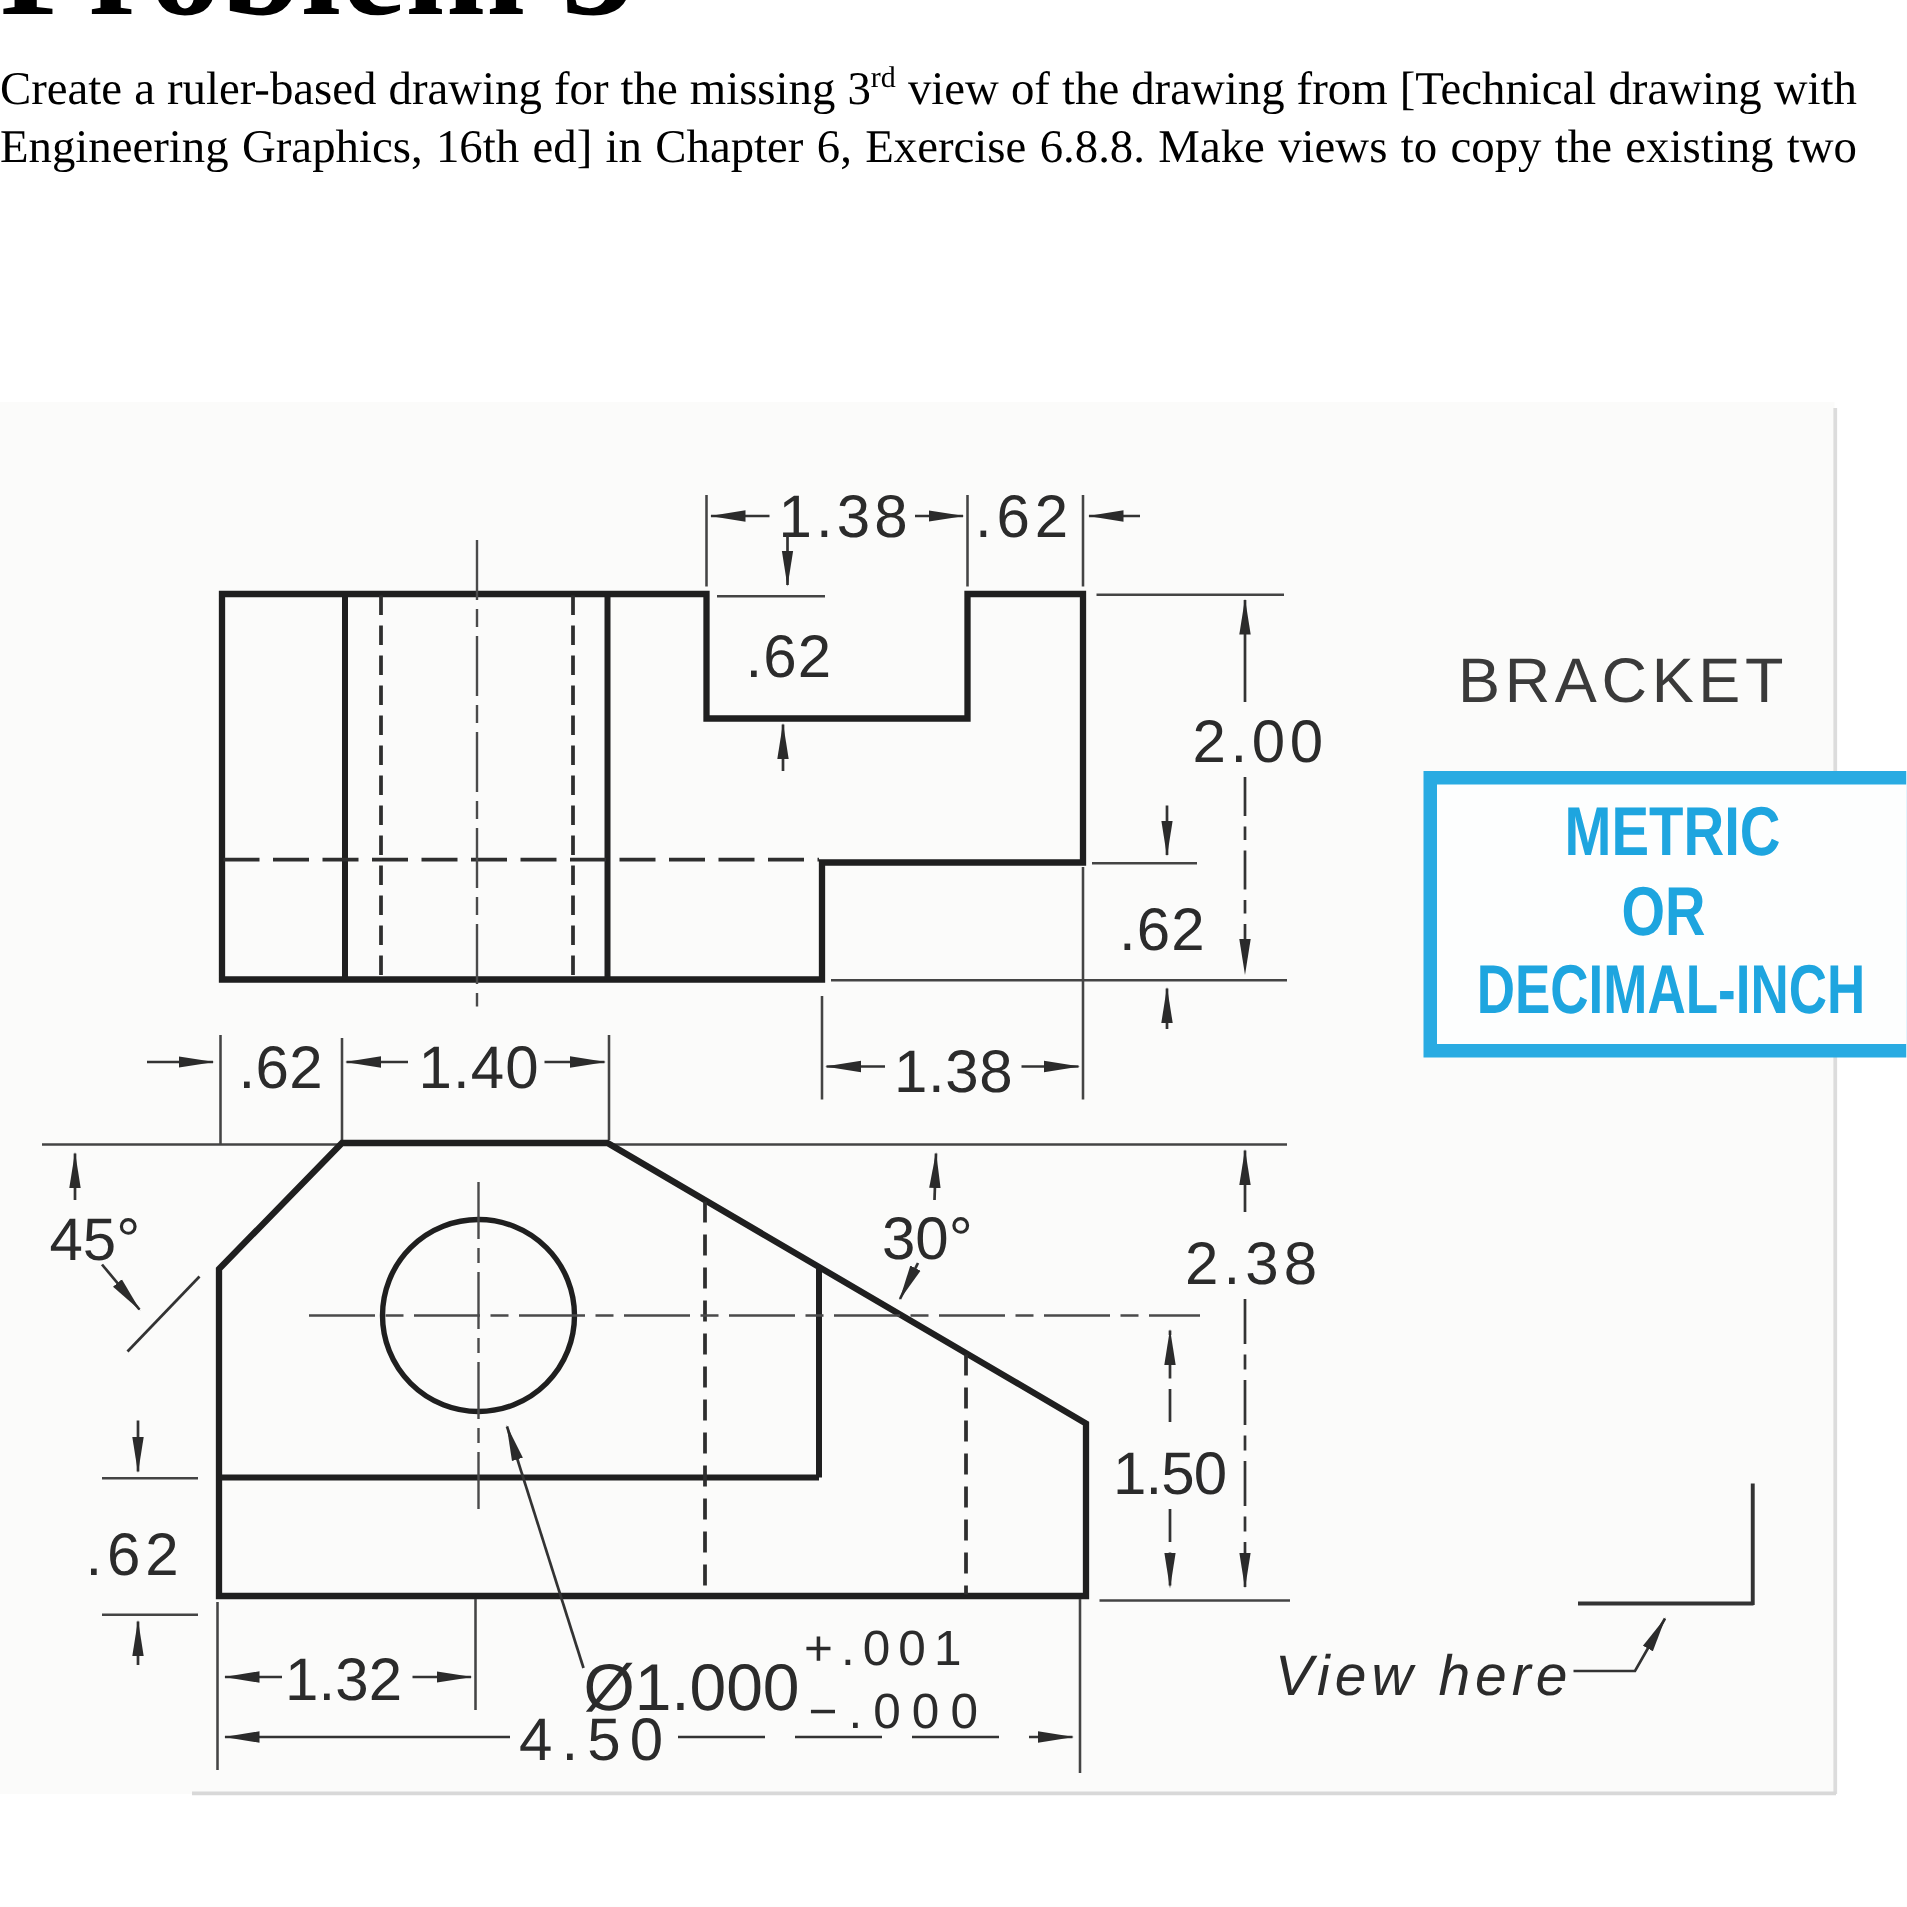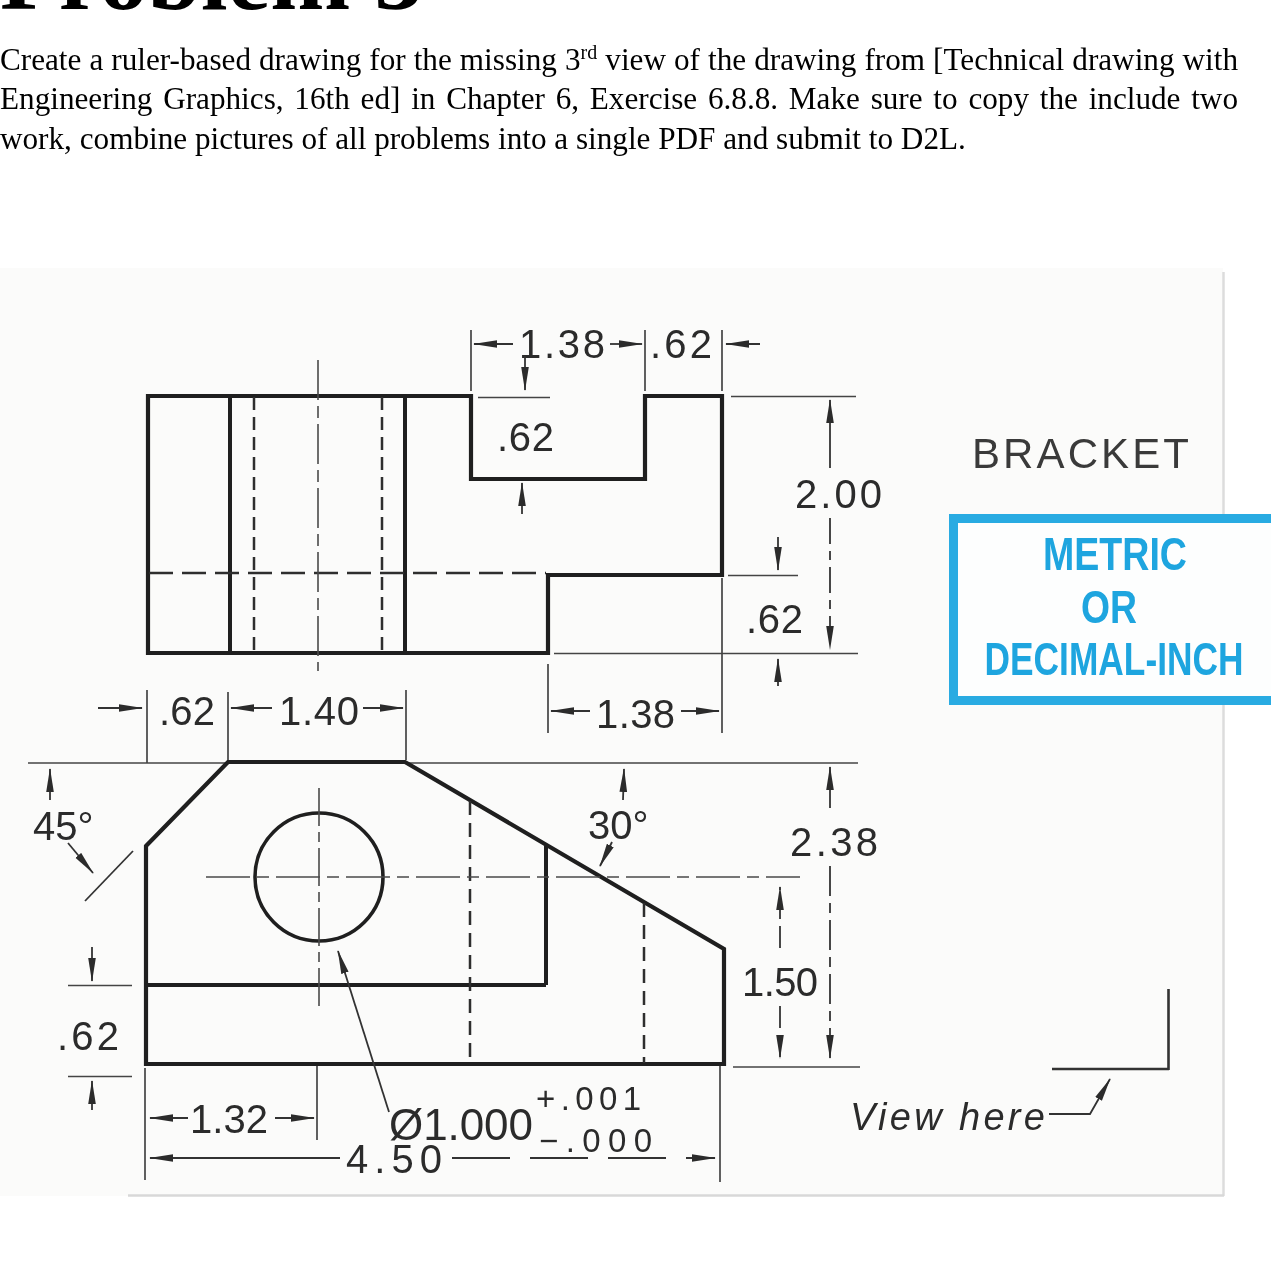--- a/index.html
+++ b/index.html
@@ -12,22 +12,21 @@
   text{font-family:"Liberation Sans",sans-serif;fill:#2b2b2b;}
 </style>
 </head>
 <body>
 <div id="page">
 
 <div class="h1">Problem 3</div>
 
 <div class="para">
 <div class="jl">Create a ruler-based drawing for the missing 3<span class="sup">rd</span> view of the drawing from [Technical drawing with</div>
-<div class="jl">Engineering Graphics, 16th ed] in Chapter 6, Exercise 6.8.8. Make sure to copy the include two</div>
-<div>work, combine pictures of all problems into a single PDF and submit to D2L.</div>
+<div class="jl">Engineering Graphics, 16th ed] in Chapter 6, Exercise 6.8.8. Make views to copy the existing two</div>
 </div>
 <svg width="1271" height="1271" viewBox="0 0 1271 1271">
 <defs>
 <marker id="ah" markerUnits="userSpaceOnUse" markerWidth="24" markerHeight="10" refX="23" refY="5" orient="auto">
   <path d="M0,1.2 L24,5 L0,8.8 Z" fill="#2b2b2b"></path>
 </marker>
 </defs>
 <g fill="none" stroke-linecap="butt">
 
 <rect x="0" y="268" width="1223" height="928" fill="#fbfbfa" stroke="none"></rect>

